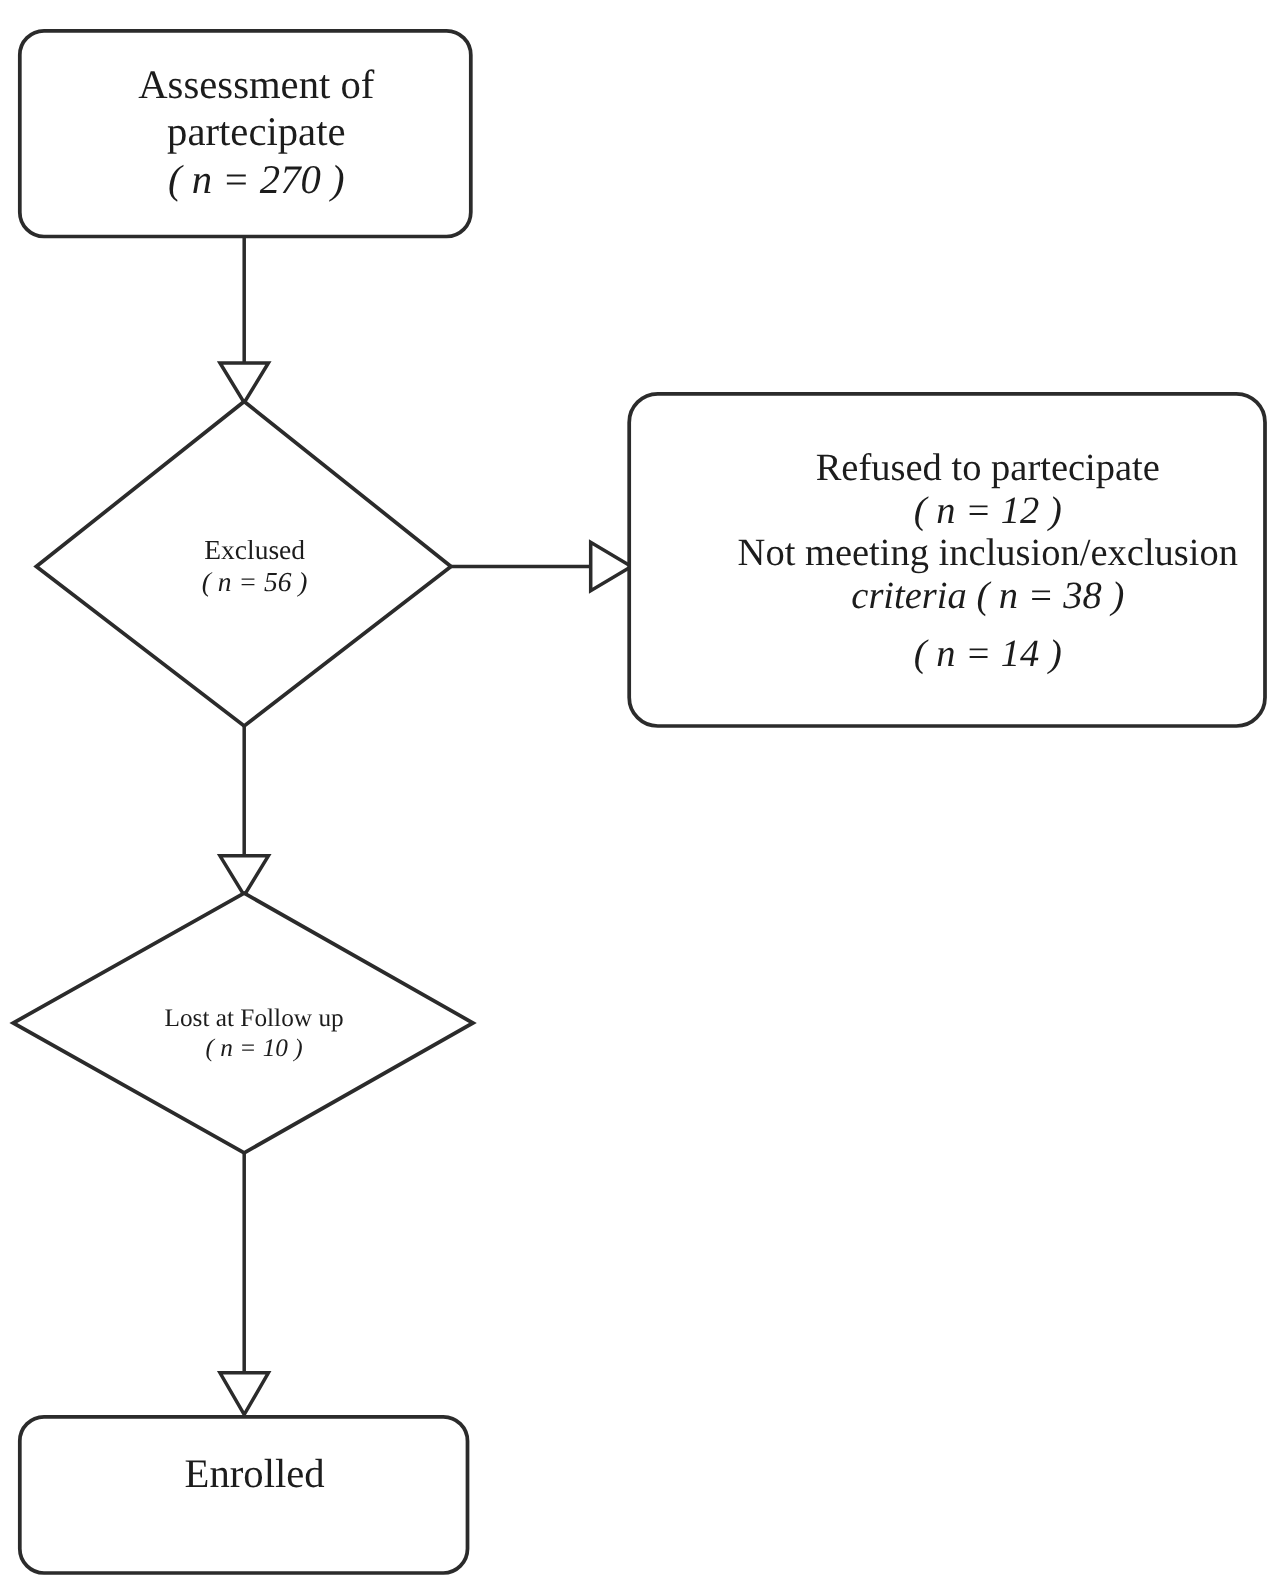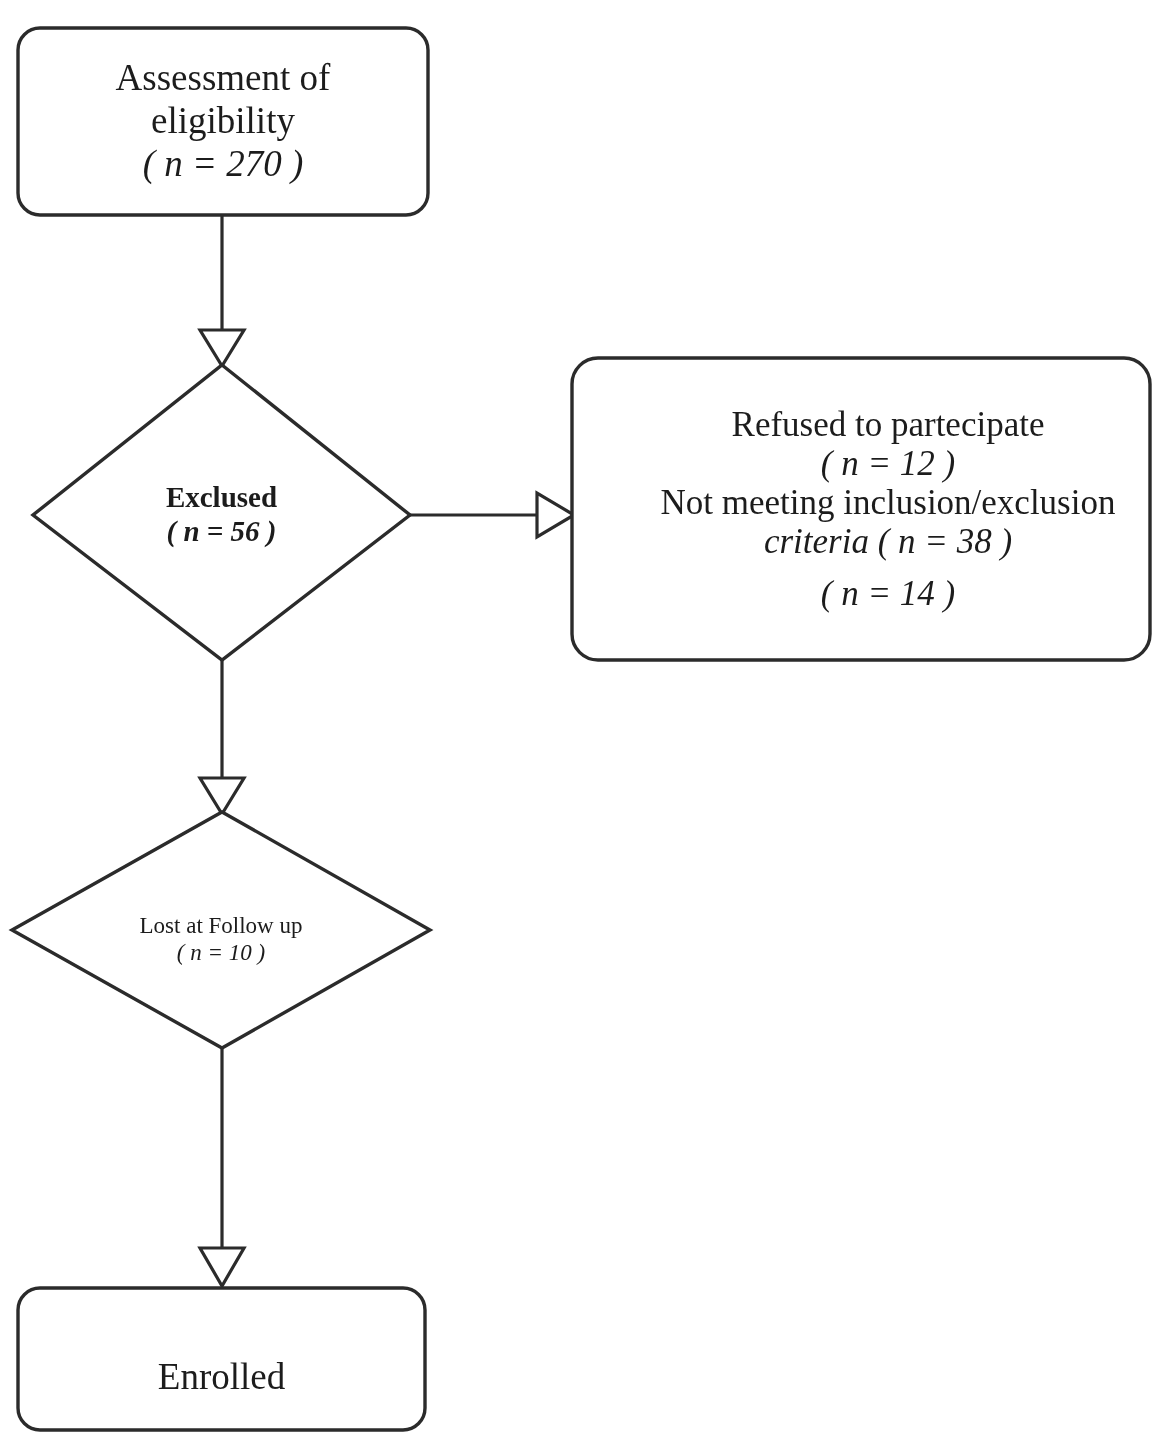--- a/index.html
+++ b/index.html
@@ -54,41 +54,41 @@
   }
   .node-label {
     position: absolute;
     display: flex;
     flex-direction: column;
     justify-content: center;
     text-align: center;
     line-height: 1.16;
     color: #1c1c1c;
     pointer-events: none;
+    margin-left: 10px;
   }
   .label-line {
     white-space: nowrap;
     display: block;
   }
   
   #label-assessment {
     left: 18px;
     top: 28px;
     width: 410px;
     height: 187px;
     font-size: 37px;
   }
   
   #label-excluded {
     left: 33px;
     top: 430px;
     width: 377px;
     height: 170px;
-    font-size: 29px;
-    font-weight: bold;
+    font-size: 25px;
   }
   
   #label-reasons {
     left: 572px;
     top: 358px;
     width: 578px;
     height: 302px;
     font-size: 35px;
     line-height: 1.12;
     padding-left: 27px;
@@ -101,21 +101,21 @@
   #label-lost {
     left: 12px;
     top: 880px;
     width: 418px;
     height: 120px;
     font-size: 23px;
   }
   
   #label-enrolled {
     left: 18px;
-    top: 1312px;
+    top: 1276px;
     width: 407px;
     height: 130px;
     font-size: 37px;
   }
   .n-italic {
     font-style: italic;
   }
 </style>
 </head>
 <body>
@@ -143,21 +143,21 @@
 
     <line class="connector-line" x1="222" y1="1048" x2="222" y2="1248"></line>
     <polygon class="arrow-head" points="200,1248 244,1248 222,1286"></polygon>
 
     <rect class="node-shape" x="18" y="1288" width="407" height="142" rx="22" ry="22"></rect>
 
   </svg>
 
   <div class="node-label" id="label-assessment">
     <span class="label-line">Assessment of</span>
-    <span class="label-line">eligibility</span>
+    <span class="label-line">partecipate</span>
     <span class="label-line n-italic">( n = 270 )</span>
   </div>
 
   <div class="node-label" id="label-excluded">
     <span class="label-line">Exclused</span>
     <span class="label-line n-italic">( n = 56 )</span>
   </div>
 
   <div class="node-label" id="label-reasons">
     <span class="label-line">Refused to partecipate</span>

